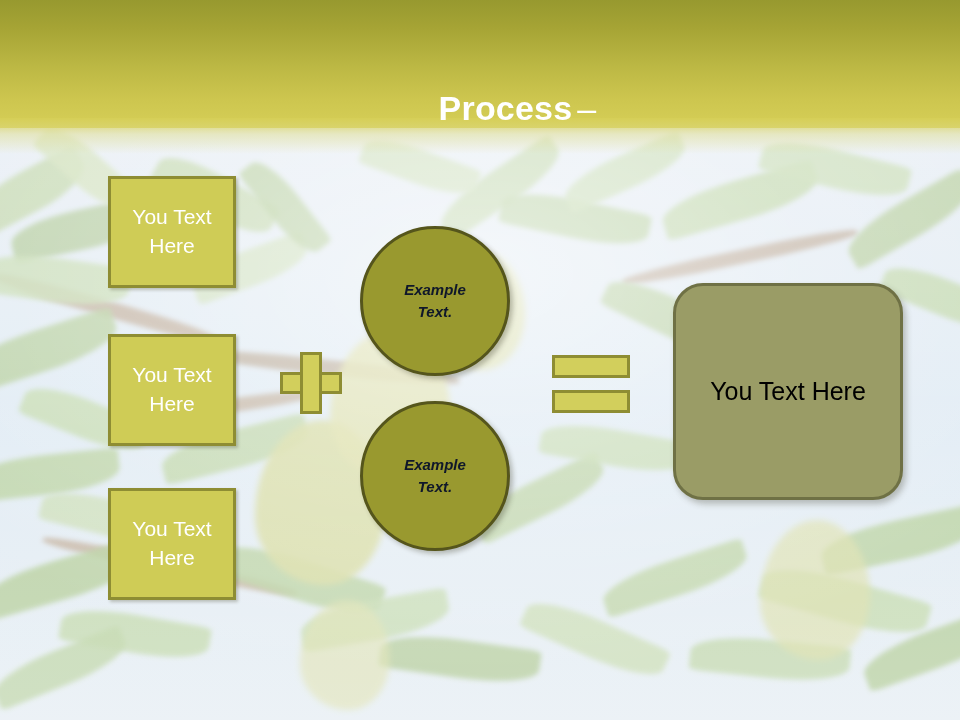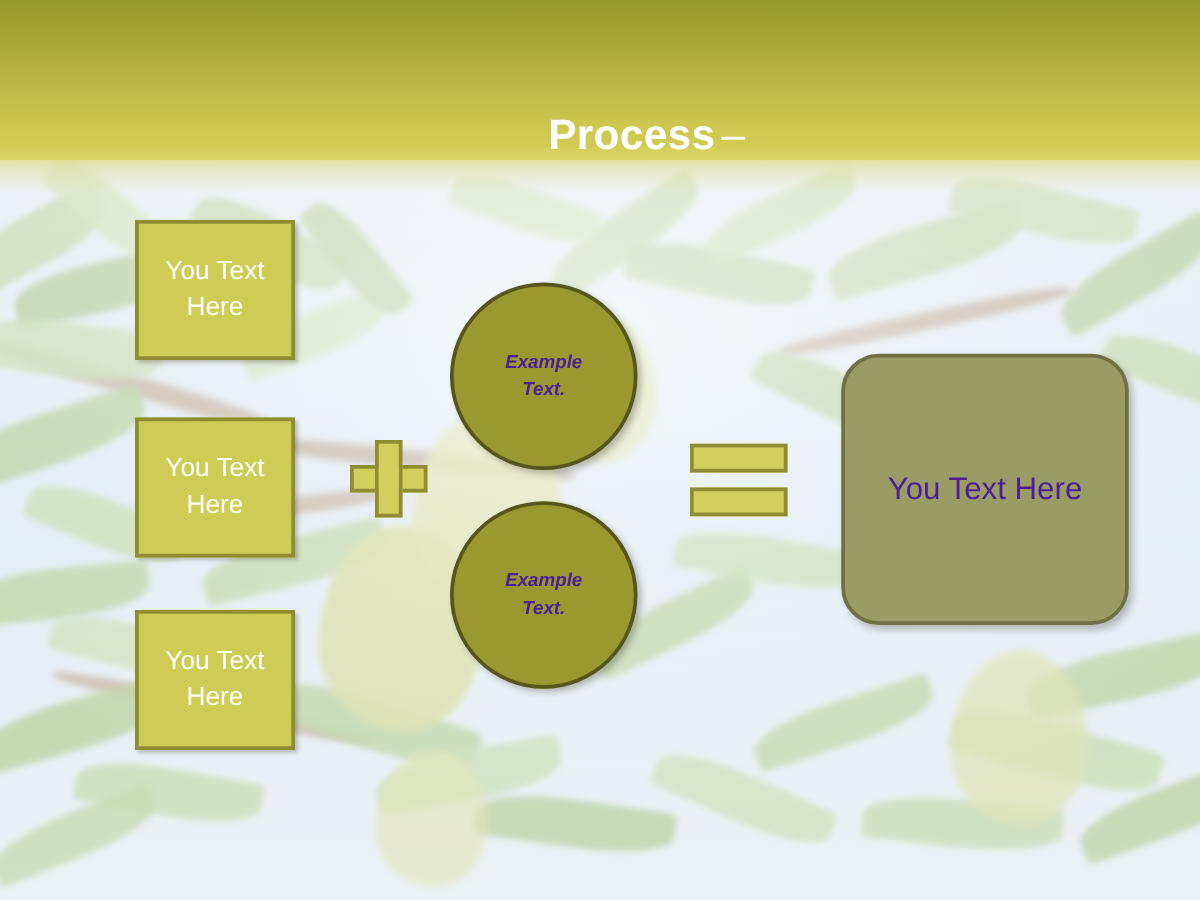--- a/index.html
+++ b/index.html
@@ -136,21 +136,21 @@
     width: 150px;
     height: 150px;
     border-radius: 50%;
     background: #99992f;
     border: 3px solid #55551c;
     box-sizing: border-box;
     display: flex;
     align-items: center;
     justify-content: center;
     text-align: center;
-    color: #4c1d95;
+    color: #0f172a;
     font-size: 15px;
     font-weight: bold;
     font-style: italic;
     line-height: 1.5;
     box-shadow: 3px 3px 5px rgba(50,50,25,0.3);
   }
   #circle-1 { left: 360px; top: 226px; }
   #circle-2 { left: 360px; top: 401px; }
 
   
@@ -177,21 +177,21 @@
     left: 673px; top: 283px;
     width: 230px;
     height: 217px;
     background: #9a9c66;
     border: 3px solid #6f7145;
     border-radius: 30px;
     box-sizing: border-box;
     display: flex;
     align-items: center;
     justify-content: center;
-    color: #4c1d95;
+    color: #000000;
     font-size: 25px;
     text-align: center;
     box-shadow: 3px 4px 6px rgba(60,60,40,0.3);
   }
 </style>
 </head>
 <body>
 
 <div id="slide">
 

